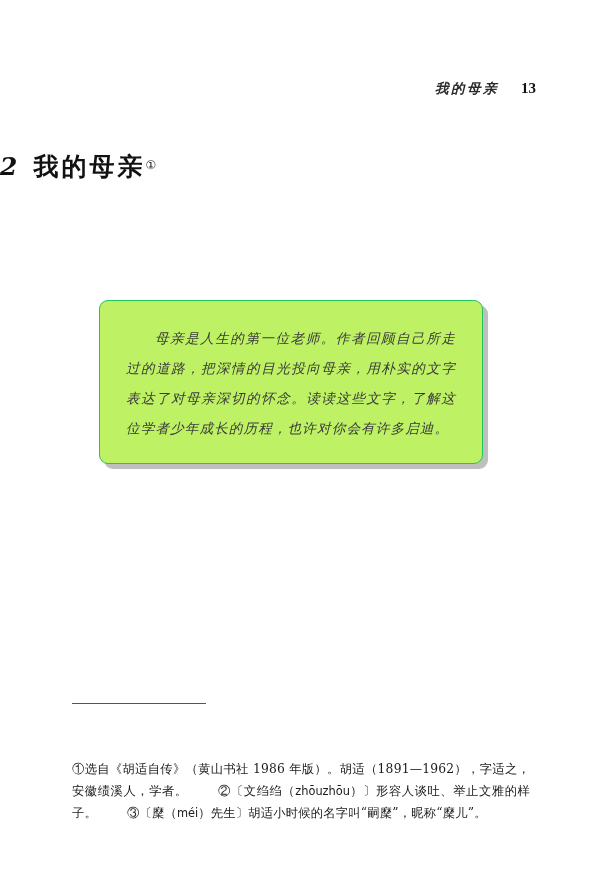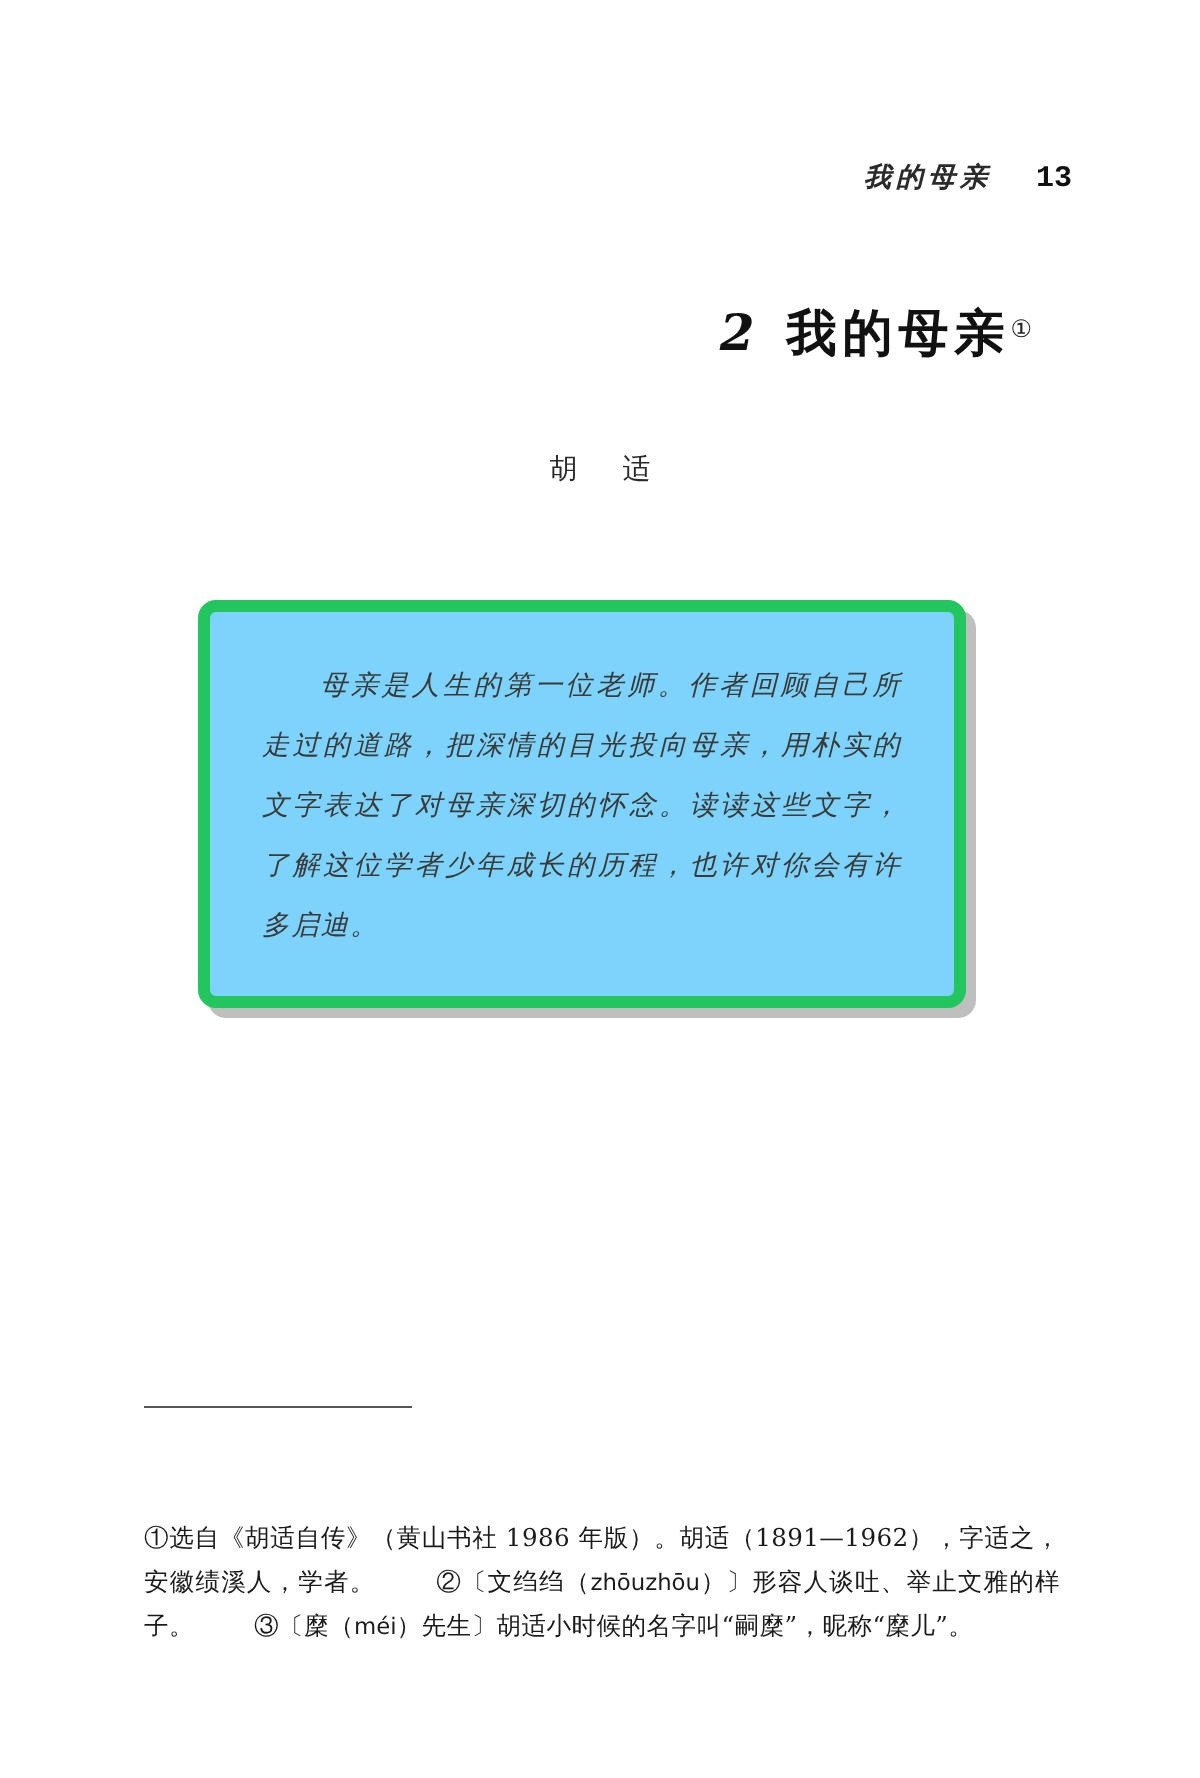--- a/index.html
+++ b/index.html
@@ -39,34 +39,34 @@
   }
   .running-head .rh-title {
     font-family: "DejaVu Serif", "Liberation Serif", serif;
     font-size: 13.5px;
     letter-spacing: 2.5px;
     color: #2b2b2b;
     font-style: italic;
     font-weight: 600;
   }
   .running-head .rh-page {
-    font-family: Liberation Mono, monospace;
+    font-family: Liberation Serif, serif;
     font-size: 15px;
     font-weight: bold;
     color: #111;
     letter-spacing: 0;
   }
 
   
   .lesson-title {
     position: absolute;
     left: 0;
     top: 150px;
     width: 516px;
-    text-align: right;
+    text-align: left;
     white-space: nowrap;
   }
   .lesson-title .num {
     font-size: 25px;
     font-weight: bold;
     font-style: italic;
     letter-spacing: 0;
     color: #111;
   }
   .lesson-title .tgap {
@@ -103,23 +103,23 @@
   
   .intro-wrap {
     position: absolute;
     left: 99px;
     top: 300px;
     width: 384px;
   }
   .intro-box {
     position: relative;
     box-sizing: border-box;
-    border: 6px solid #22c55e;
+    border: 1px solid #22c55e;
     border-radius: 9px;
-    background: #7dd3fc;
+    background: #bef264;
     padding: 22px 26px 20px 26px;
     box-shadow: 5px 5px 0 0 #bfbfbf;
   }
   .intro-text {
     font-family: "DejaVu Serif", "Liberation Serif", serif;
     font-style: italic;
     font-size: 13.6px;
     line-height: 30px;
     letter-spacing: 1.1px;
     text-indent: 29px;
@@ -186,21 +186,20 @@
 
   <div class="running-head">
     <span class="rh-title">我的母亲</span>
     <span class="rh-page">13</span>
   </div>
 
   <div class="lesson-title">
     <span class="num">2</span><span class="tgap"></span><span class="tname">我的母亲</span><span class="tmark">①</span>
   </div>
 
-  <div class="author">胡 适</div>
 
   <div class="intro-wrap">
     <div class="intro-box">
       <div class="intro-text">母亲是人生的第一位老师。作者回顾自己所走过的道路，把深情的目光投向母亲，用朴实的文字表达了对母亲深切的怀念。读读这些文字，了解这位学者少年成长的历程，也许对你会有许多启迪。</div>
     </div>
   </div>
 
 
   <div class="fn-rule"></div>
 

